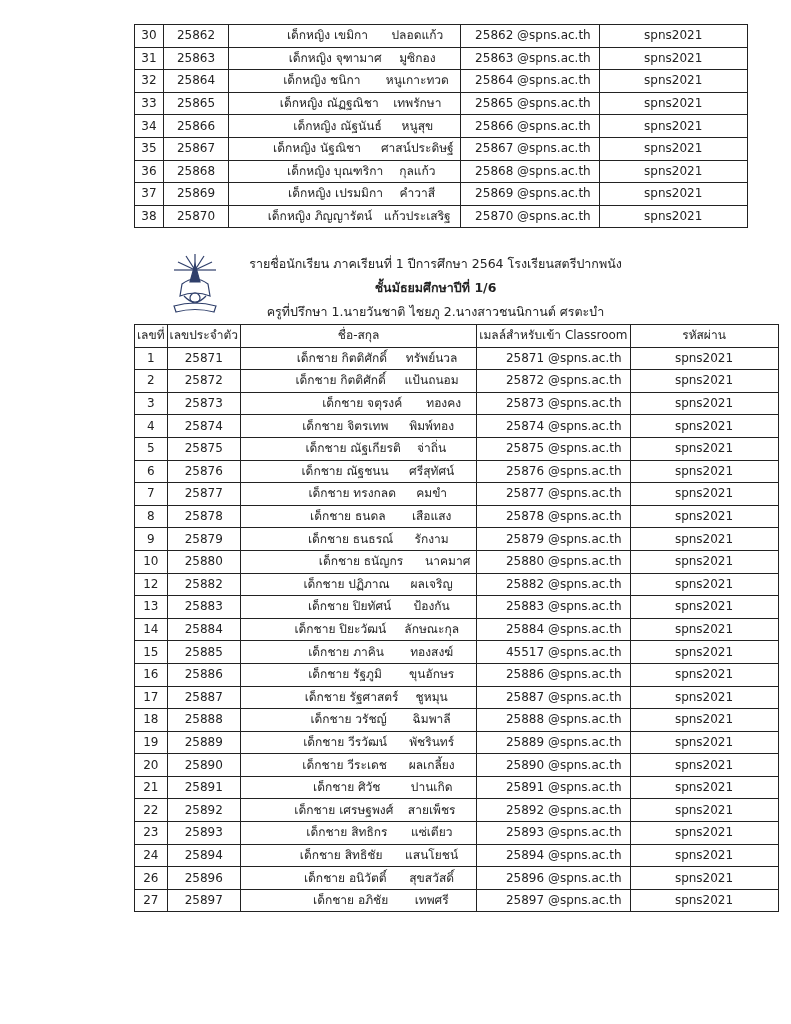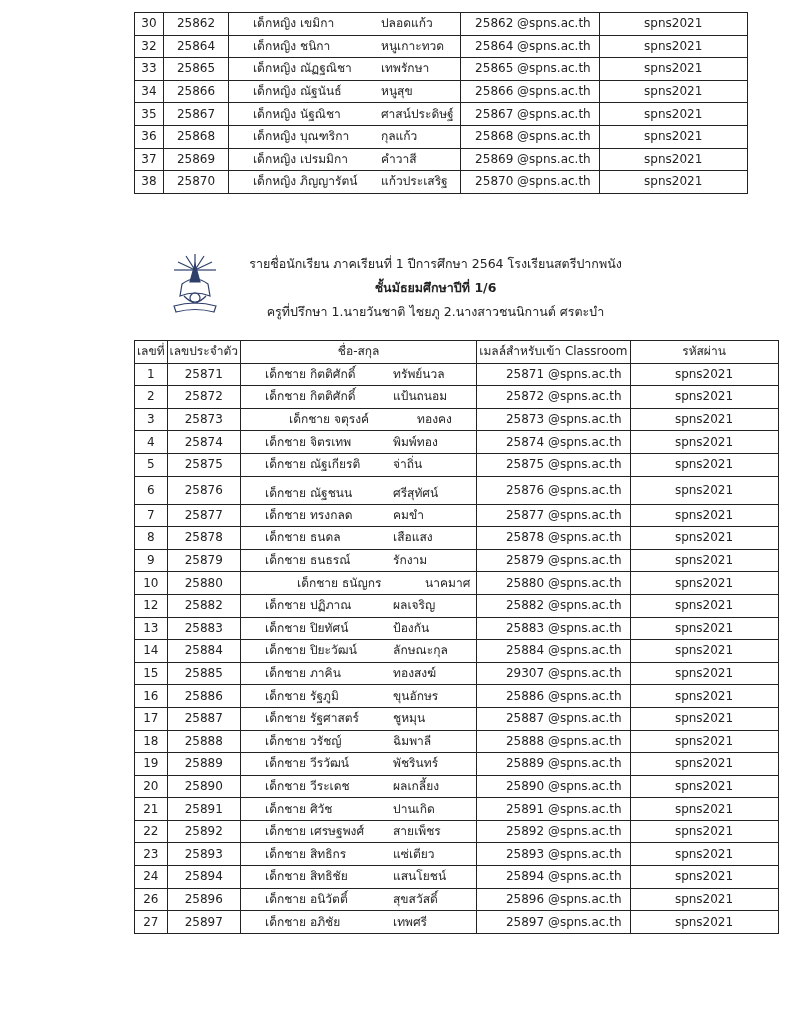--- a/index.html
+++ b/index.html
@@ -5,24 +5,24 @@
   html, body { margin: 0; padding: 0; background: #ffffff; }
   body { width: 791px; height: 1024px; position: relative; overflow: hidden;
          font-family: "DejaVu Sans", "Liberation Sans", sans-serif; color: #222; }
   table { border-collapse: collapse; position: absolute; left: 134px; table-layout: fixed; }
   td, th { border: 1px solid #222; font-size: 12px; font-weight: normal; height: 21.6px; padding: 0 6px;
            white-space: nowrap; overflow: hidden; line-height: 21px; }
   col.c-no { width: 29px; } col.c-id { width: 65px; } col.c-name { width: 199px; }
   col.c-mail { width: 139px; } col.c-pw { width: 148px; }
   td.no, td.id, td.pw, th { text-align: center; padding: 0 2px; }
   td.mail { text-align: right; padding-right: 8px; }
-  td.name { padding-left: 24px; }
+  td.name { padding-left: 24px; text-align: center; }
   .title-half { display: inline-block; width: 72px; }
-  #tbl1 { top: 12px; padding-left: 15px; }
-  #tbl2 { top: 340px; border-radius: 9px; }
+  #tbl1 { top: 24px; padding-left: 15px; }
+  #tbl2 { top: 324px; border-radius: 9px; }
   .heading { position: absolute; left: 0; width: 791px; text-align: center; font-size: 12.5px; }
   #h1 { top: 254px; left: 40px; }
   #h2 { top: 278px; left: 40px; font-weight: bold; }
   #h3 { top: 302px; left: 40px; }
   #logo { position: absolute; left: 164px; top: 250px; width: 62px; height: 70px; }
 </style>
 </head>
 <body>
 
 <table id="tbl1">
@@ -32,20 +32,27 @@
       <col class="c-name">
       <col class="c-mail">
       <col class="c-pw">
     </colgroup>
   <tbody id="tbody1">
       <tr>
         <td class="no">30</td>
         <td class="id">25862</td>
         <td class="name"><span class="title-half" style="width: 128px;"><span>เด็กหญิง</span> <span>เขมิกา</span></span><span>ปลอดแก้ว</span></td>
         <td class="mail">25862 @spns.ac.th</td>
+        <td class="pw">spns2021</td>
+      </tr>
+      <tr>
+        <td class="no">31</td>
+        <td class="id">25863</td>
+        <td class="name"><span class="title-half" style="width: 128px;"><span>เด็กหญิง</span> <span>จุฑามาศ</span></span><span>มูซิกอง</span></td>
+        <td class="mail">25863 @spns.ac.th</td>
         <td class="pw">spns2021</td>
       </tr>
       <tr>
         <td class="no">32</td>
         <td class="id">25864</td>
         <td class="name"><span class="title-half" style="width: 128px;"><span>เด็กหญิง</span> <span>ชนิกา</span></span><span>หนูเกาะทวด</span></td>
         <td class="mail">25864 @spns.ac.th</td>
         <td class="pw">spns2021</td>
       </tr>
       <tr>
@@ -163,21 +170,21 @@
       <tr>
         <td class="no">5</td>
         <td class="id">25875</td>
         <td class="name"><span class="title-half" style="width: 128px;"><span>เด็กชาย</span> <span>ณัฐเกียรติ</span></span><span>จ่าถิ่น</span></td>
         <td class="mail">25875 @spns.ac.th</td>
         <td class="pw">spns2021</td>
       </tr>
       <tr>
         <td class="no">6</td>
         <td class="id">25876</td>
-        <td class="name"><span class="title-half" style="width: 128px; margin-top: 6px;"><span>เด็กชาย</span> <span>ณัฐชนน</span></span><span>ศรีสุทัศน์</span></td>
+        <td class="name"><span class="title-half" style="width: 128px;"><span>เด็กชาย</span> <span>ณัฐชนน</span></span><span>ศรีสุทัศน์</span></td>
         <td class="mail">25876 @spns.ac.th</td>
         <td class="pw">spns2021</td>
       </tr>
       <tr>
         <td class="no">7</td>
         <td class="id">25877</td>
         <td class="name"><span class="title-half" style="width: 128px;"><span>เด็กชาย</span> <span>ทรงกลด</span></span><span>คมขำ</span></td>
         <td class="mail">25877 @spns.ac.th</td>
         <td class="pw">spns2021</td>
       </tr>
@@ -220,21 +227,21 @@
         <td class="no">14</td>
         <td class="id">25884</td>
         <td class="name"><span class="title-half" style="width: 128px;"><span>เด็กชาย</span> <span>ปิยะวัฒน์</span></span><span>ลักษณะกุล</span></td>
         <td class="mail">25884 @spns.ac.th</td>
         <td class="pw">spns2021</td>
       </tr>
       <tr>
         <td class="no">15</td>
         <td class="id">25885</td>
         <td class="name"><span class="title-half" style="width: 128px;"><span>เด็กชาย</span> <span>ภาคิน</span></span><span>ทองสงฆ์</span></td>
-        <td class="mail">29307 @spns.ac.th</td>
+        <td class="mail">45517 @spns.ac.th</td>
         <td class="pw">spns2021</td>
       </tr>
       <tr>
         <td class="no">16</td>
         <td class="id">25886</td>
         <td class="name"><span class="title-half" style="width: 128px;"><span>เด็กชาย</span> <span>รัฐภูมิ</span></span><span>ขุนอักษร</span></td>
         <td class="mail">25886 @spns.ac.th</td>
         <td class="pw">spns2021</td>
       </tr>
       <tr>

